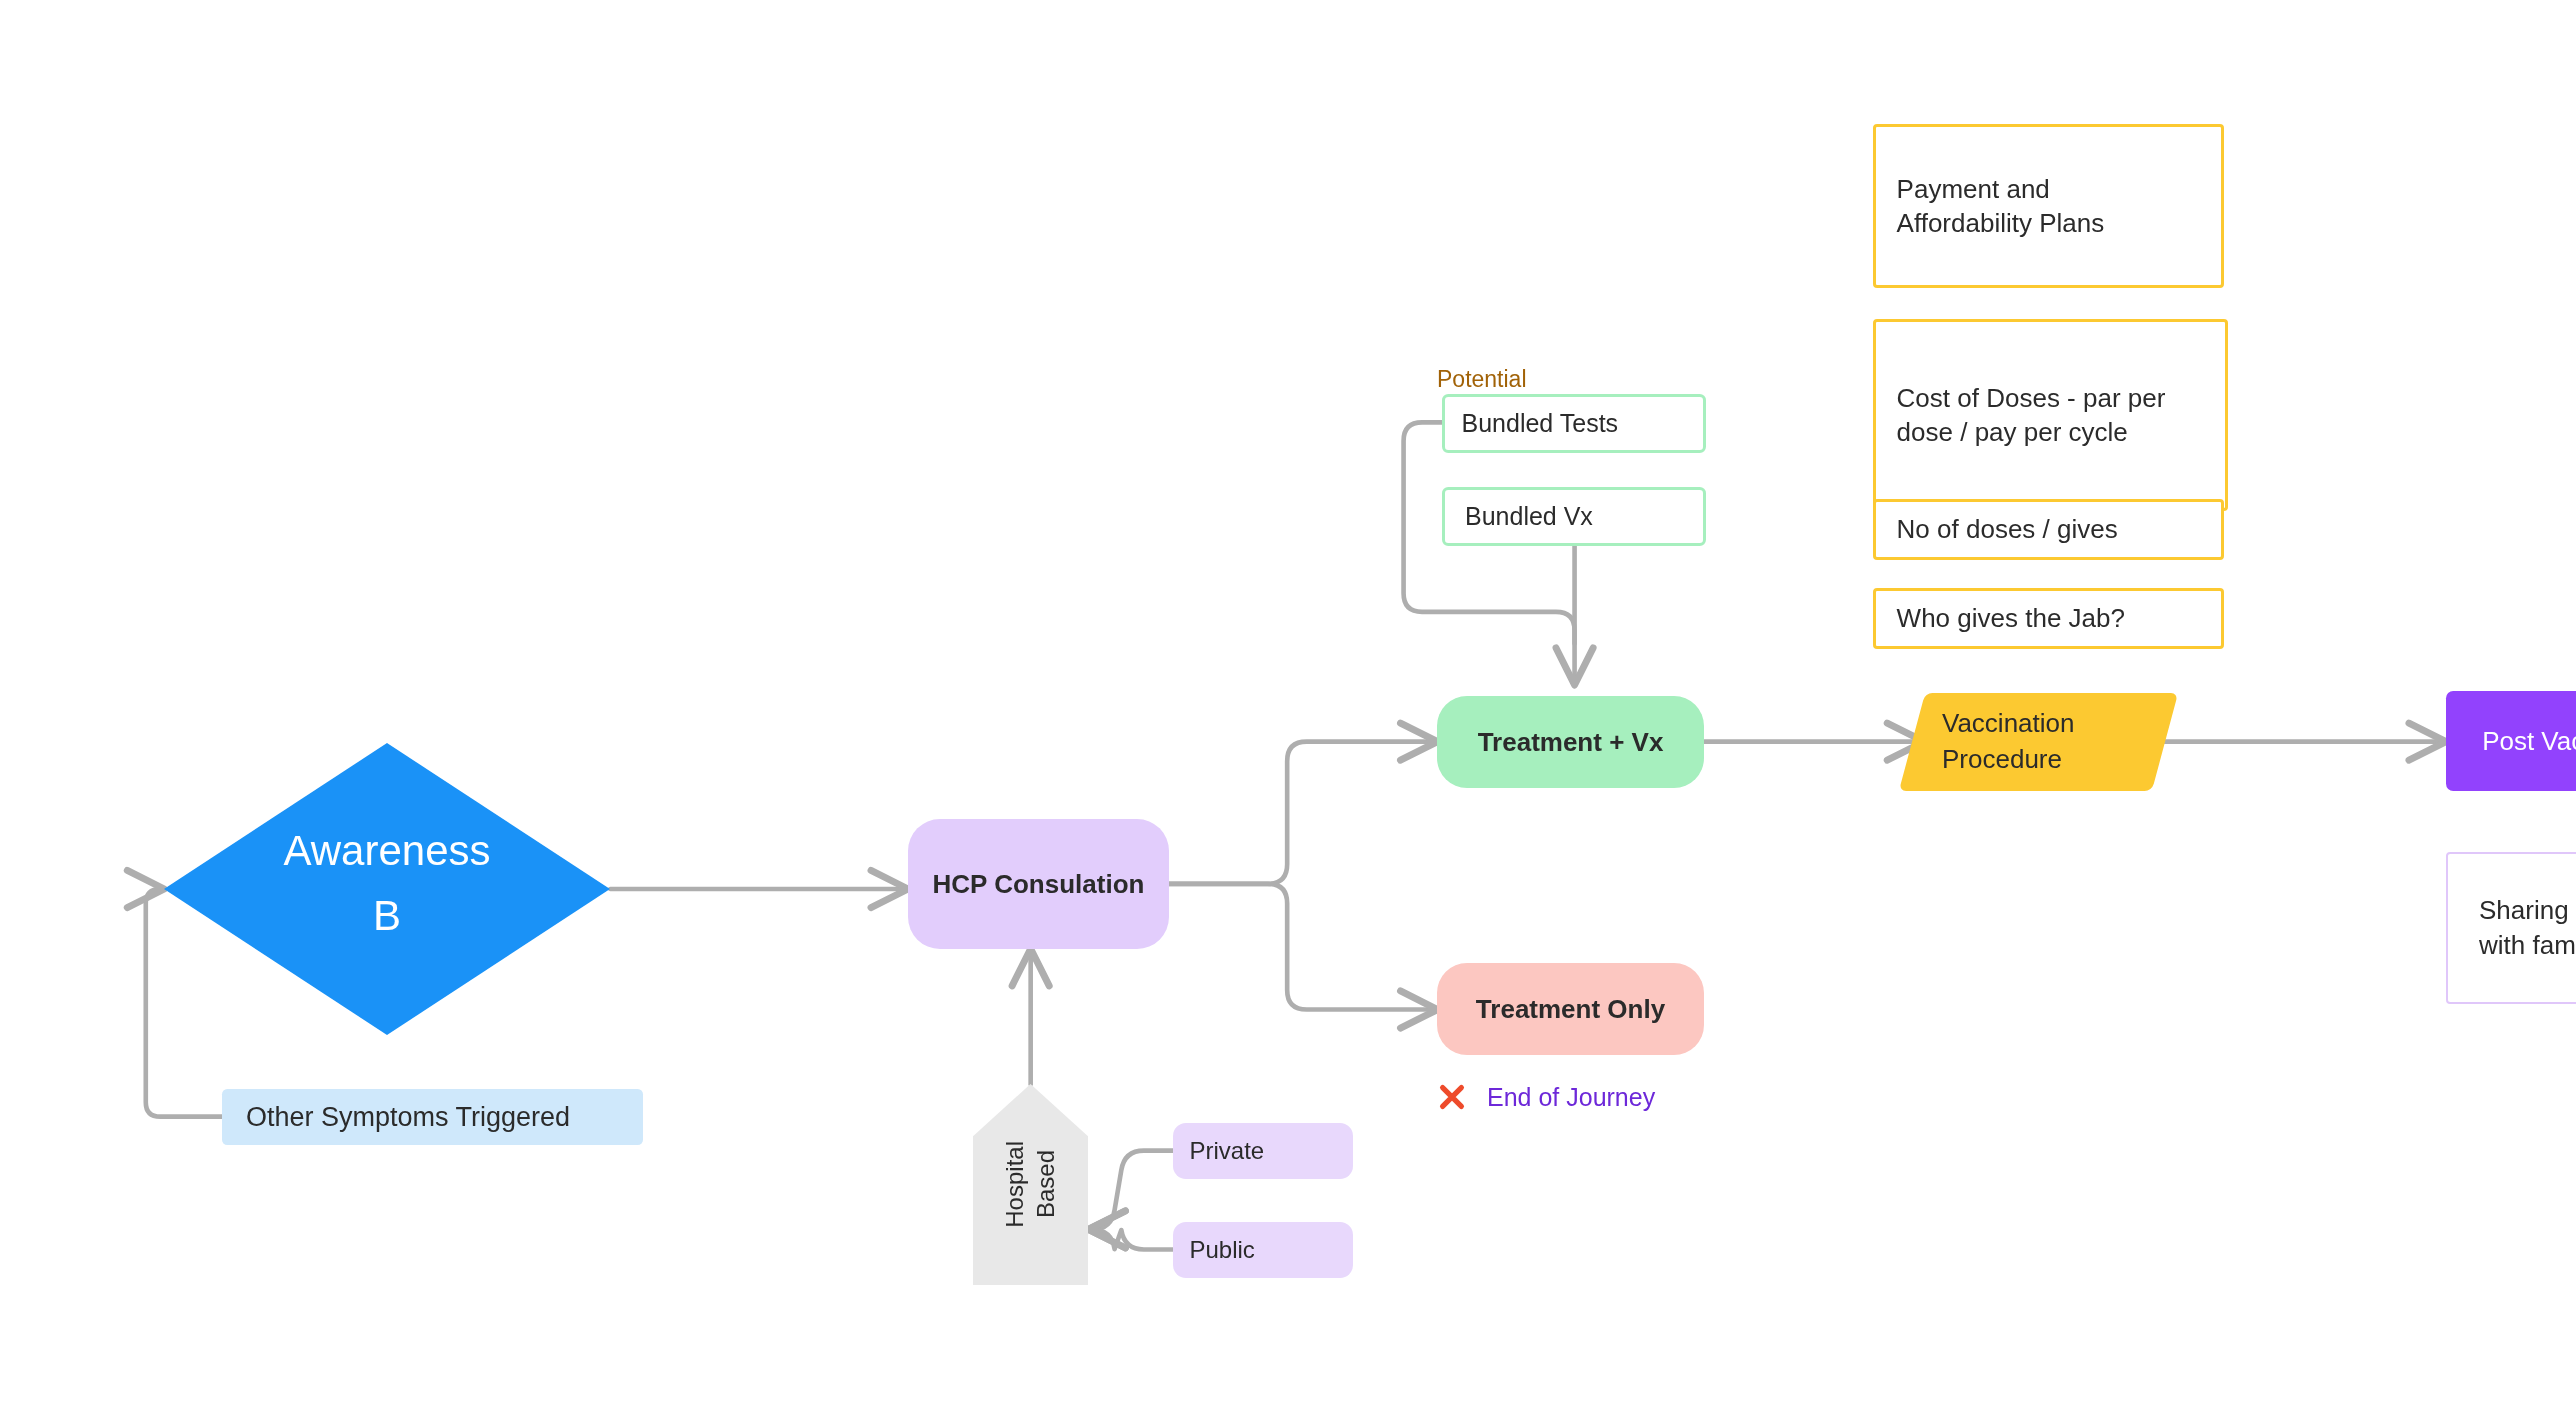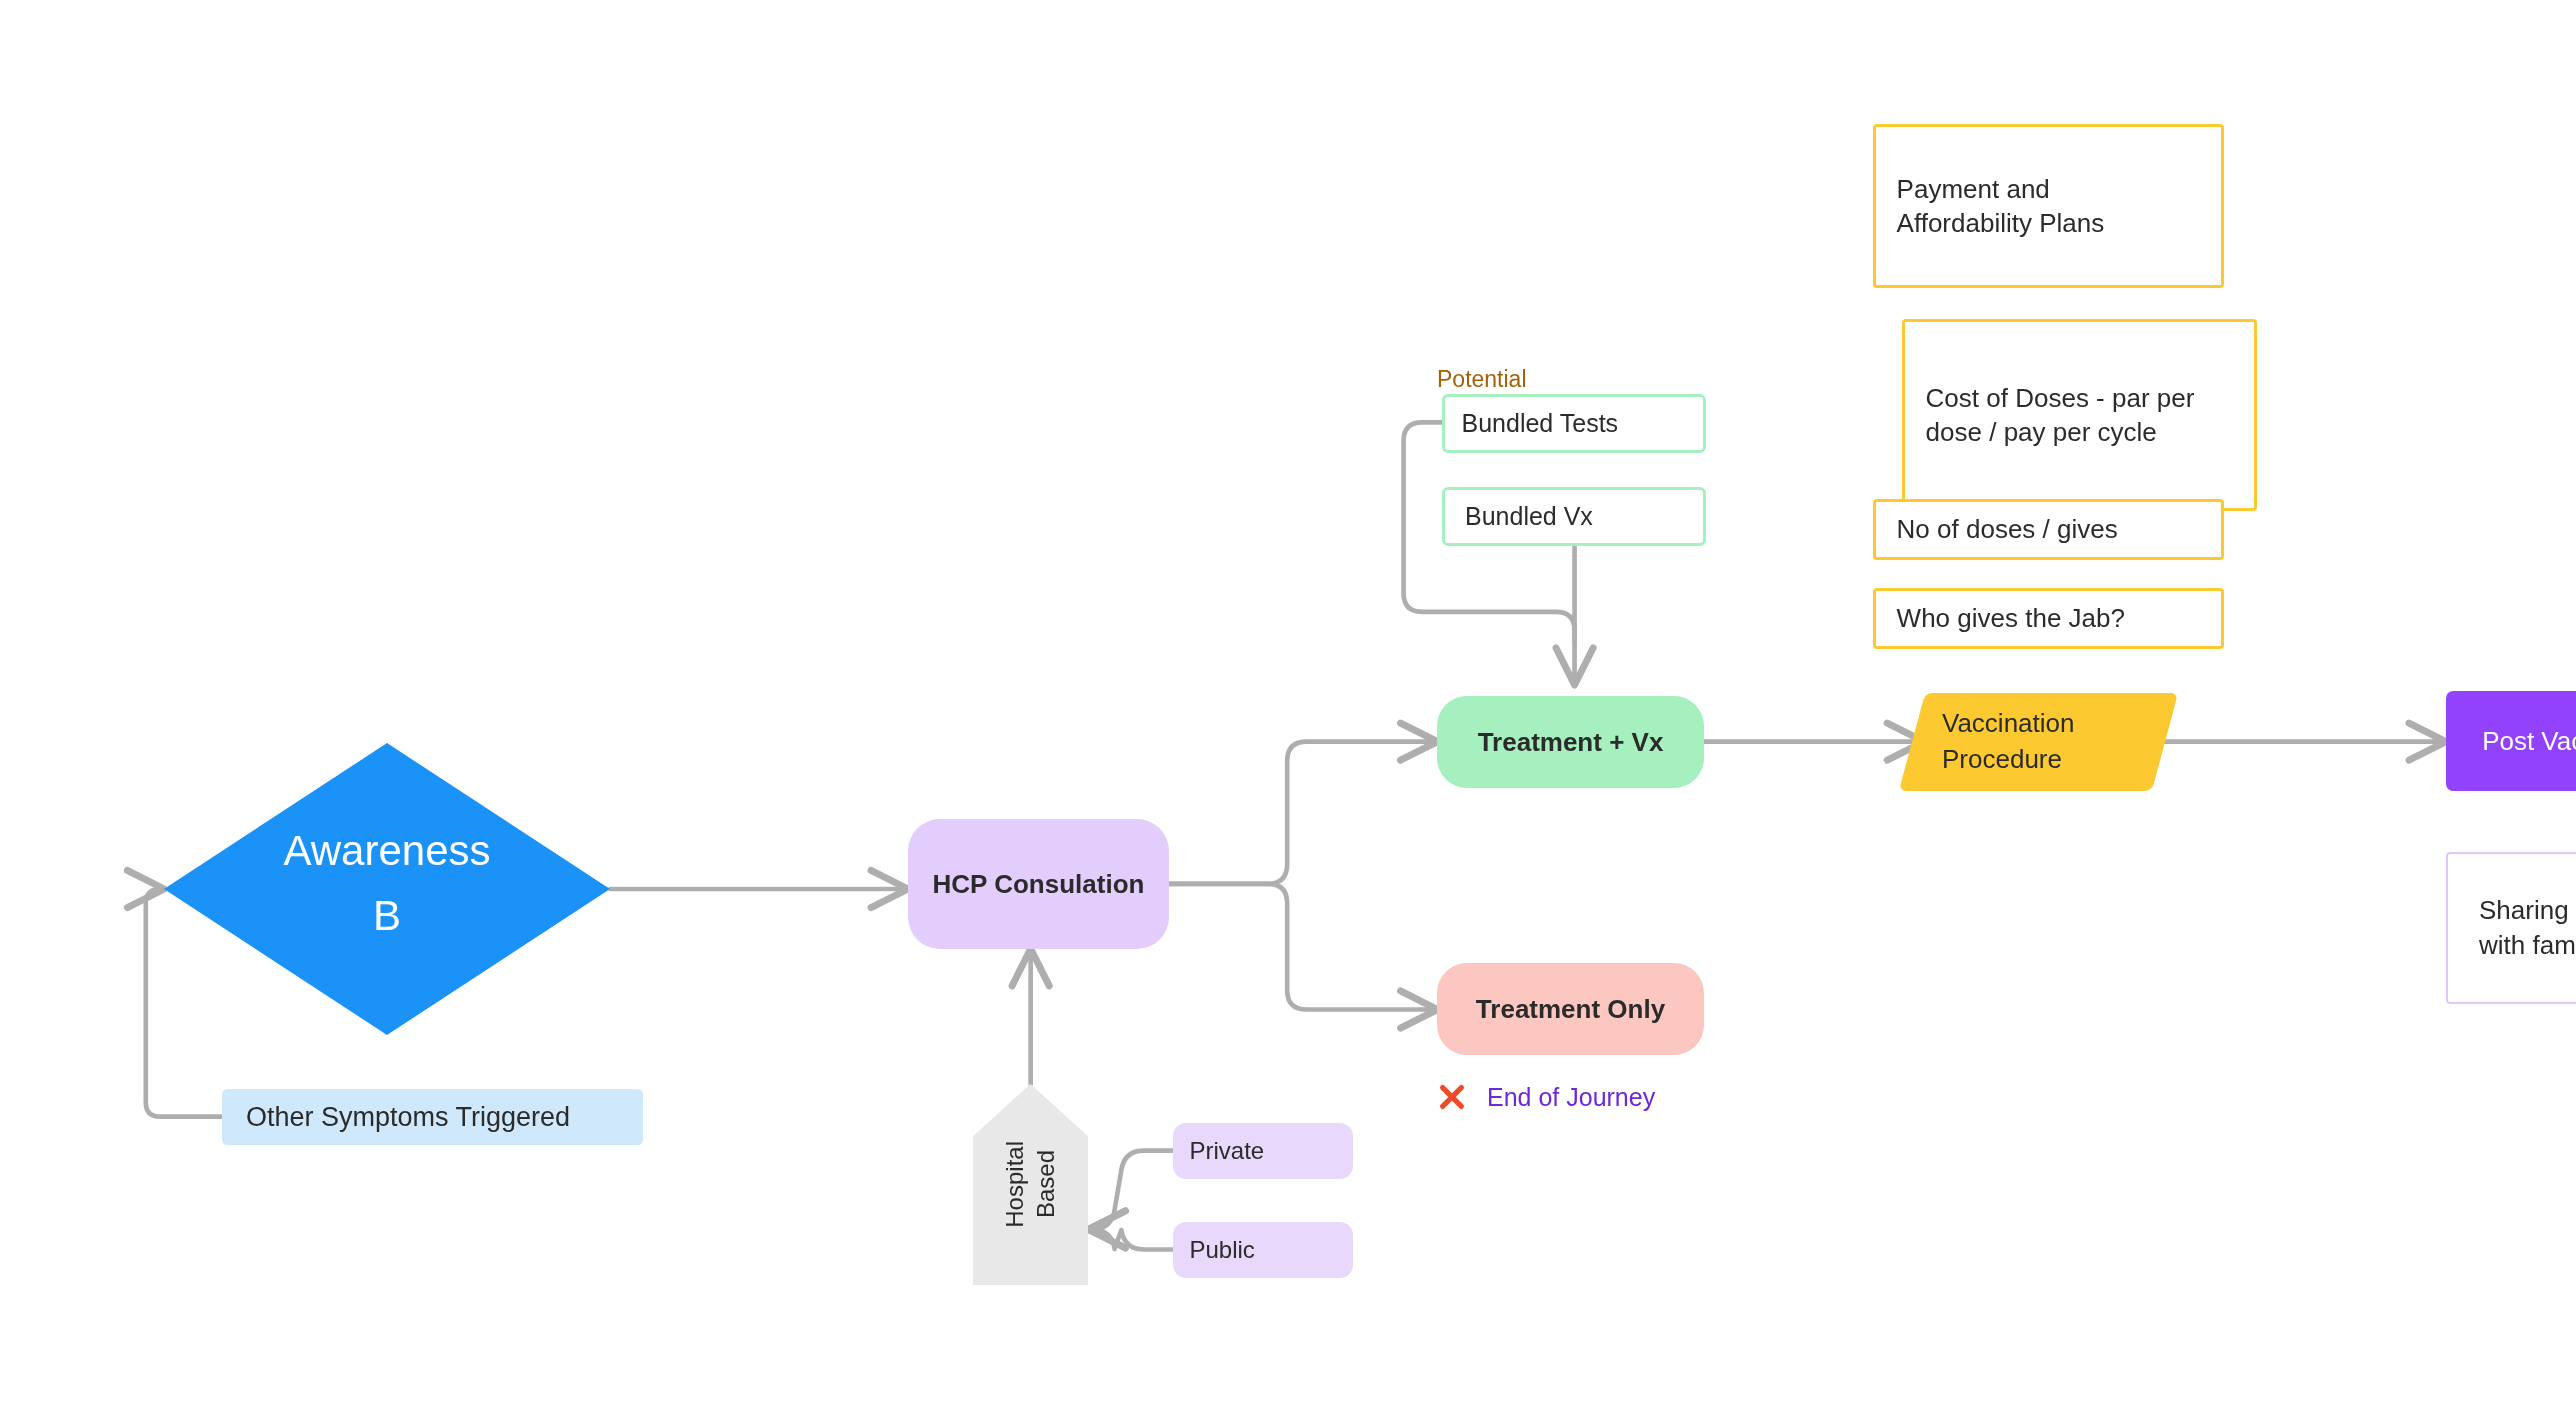--- a/index.html
+++ b/index.html
@@ -179,21 +179,21 @@
     background: #ffffff;
     border: 3.6px solid #fcc931;
     border-radius: 4.1px;
     padding: 0 20.6px;
     font-size: 26px;
     line-height: 1.32;
     display: flex;
     align-items: center;
   }
   #node-payment-plans    { left: 1873px; top: 124px;  width: 351px; height: 164px; }
-  #node-cost-of-doses    { left: 1873px; top: 319px;  width: 355px; height: 192px; margin-left: 29px; }
+  #node-cost-of-doses    { left: 1873px; top: 319px;  width: 355px; height: 192px; }
   #node-no-of-doses      { left: 1873px; top: 499px;  width: 351px; height: 61px; }
   #node-who-gives-jab    { left: 1873px; top: 588px; width: 351px; height: 61px; }
 
   
   #node-vaccination-procedure {
     left: 1912px; top: 693px;
     width: 253px; height: 98px;
   }
   #node-vaccination-procedure .para {
     position: absolute;

